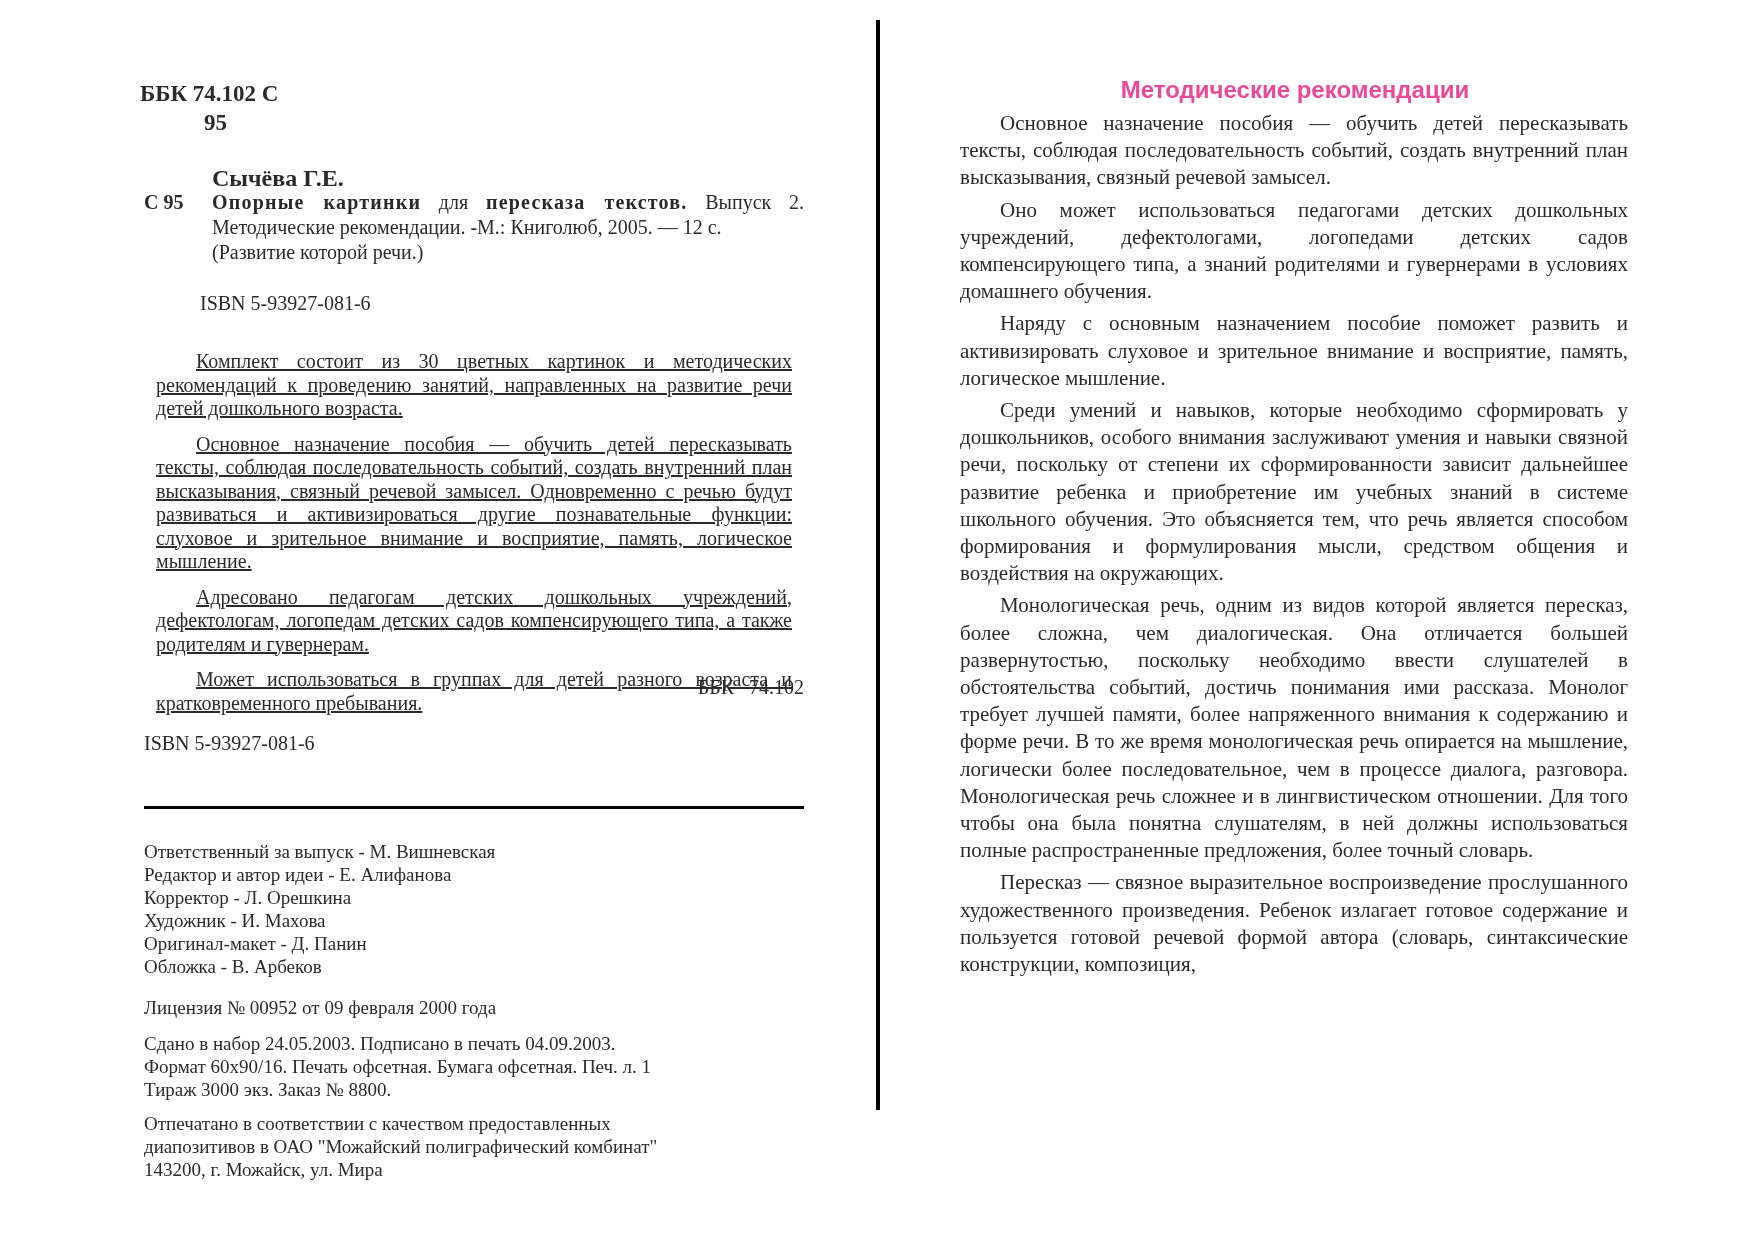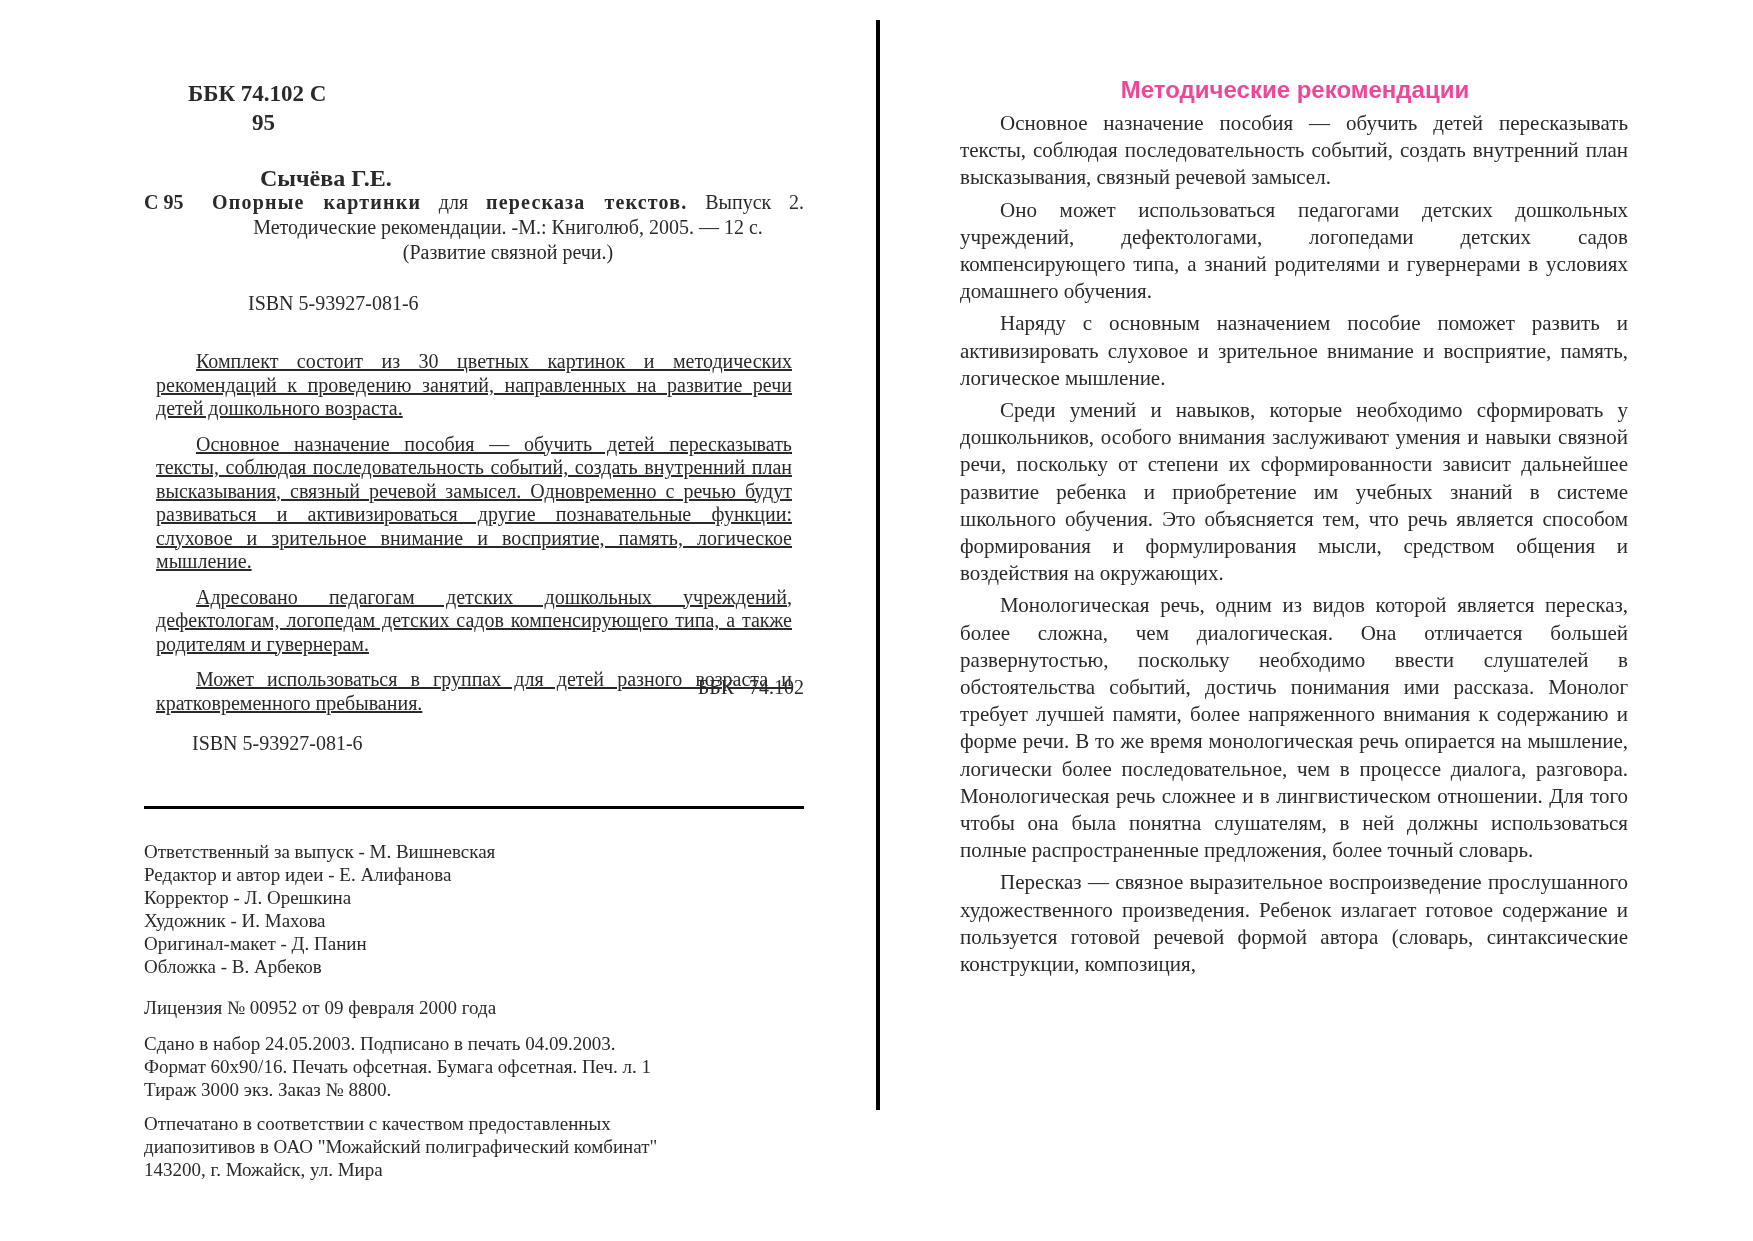--- a/index.html
+++ b/index.html
@@ -2,30 +2,30 @@
 <html><head>
 <meta charset="utf-8">
 <style>
   html, body { margin:0; padding:0; background:#ffffff; }
   body { width:1753px; height:1241px; position:relative; overflow:hidden;
          font-family:"Liberation Serif", "DejaVu Serif", serif; color:#2a2a2a; }
   .page { position:absolute; top:0; }
   #left-page { left:0; width:876px; height:1241px; }
   .divider { position:absolute; left:876px; top:20px; width:4px; height:1090px; background:#000; }
 
-  .abs { position:absolute; white-space:nowrap;margin-left:48px; }
+  .abs { position:absolute; white-space:nowrap; }
   .bbk-head { left:140px; top:80px; font-weight:bold; font-size:23px; line-height:28px; }
   .bbk-num { left:204px; top:109px; font-weight:bold; font-size:23px; line-height:28px;text-align:center; }
   .author { left:212px; top:165px; font-weight:bold; font-size:24px; }
   .biblio { position:absolute; left:144px; top:190px; width:660px; font-size:20px; line-height:25px; }
   .biblio .row { display:flex; }
   .biblio .code { width:68px; font-weight:bold; flex:none; }
   .biblio .txt { flex:1; text-align:justify; text-align-last:justify; }
   .biblio .txt b { letter-spacing:1.2px; }
-  .biblio .cont { padding-left:68px;text-align:center; }
+  .biblio .cont { padding-left:68px; }
   .isbn1 { left:200px; top:292px; font-size:20px; }
 
   .abstract { position:absolute; left:144px; top:338px; width:660px; font-size:20px; line-height:23.5px; }
   .abstract p { margin:12px; text-indent:40px; text-align:justify;text-decoration:underline; }
   .bbk-right { position:absolute; right:72px; top:676px; font-size:20px; word-spacing:10px; }
   .isbn2 { left:144px; top:732px; font-size:20px; }
   .copy { position:absolute; right:72px; top:760px; font-size:19px; line-height:26px; text-align:right; }
   .rule { position:absolute; left:144px; top:806px; width:660px; height:3px; background:#000; }
 
   .credits { position:absolute; left:144px; width:700px; font-size:19px; line-height:23px; }
@@ -46,21 +46,21 @@
   <div class="abs bbk-head">ББК 74.102 С</div>
   <div class="abs bbk-num">95</div>
   <div class="abs author">Сычёва Г.Е.</div>
 
   <div class="biblio">
     <div class="row">
       <span class="code">С 95</span>
       <span class="txt"><b>Опорные картинки</b> <span>для</span> <b>пересказа текстов.</b> <span>Выпуск 2.</span></span>
     </div>
     <div class="cont">Методические рекомендации. -М.: Книголюб, 2005. — 12 с.</div>
-    <div class="cont">(Развитие связной речи.)</div>
+    <div class="cont">(Развитие которой речи.)</div>
   </div>
 
   <div class="abs isbn1">ISBN 5-93927-081-6</div>
 
   <div class="abstract">
     <p>Комплект состоит из 30 цветных картинок и методических рекомендаций к проведению занятий, направленных на развитие речи детей дошкольного возраста.</p>
     <p>Основное назначение пособия — обучить детей пересказывать тексты, соблюдая последовательность событий, создать внутренний план высказывания, связный речевой замысел. Одновременно с речью будут развиваться и активизироваться другие познавательные функции: слуховое и зрительное внимание и восприятие, память, логическое мышление.</p>
     <p>Адресовано педагогам детских дошкольных учреждений, дефектологам, логопедам детских садов компенсирующего типа, а также родителям и гувернерам.</p>
     <p>Может использоваться в группах для детей разного возраста и кратковременного пребывания.</p>
   </div>

